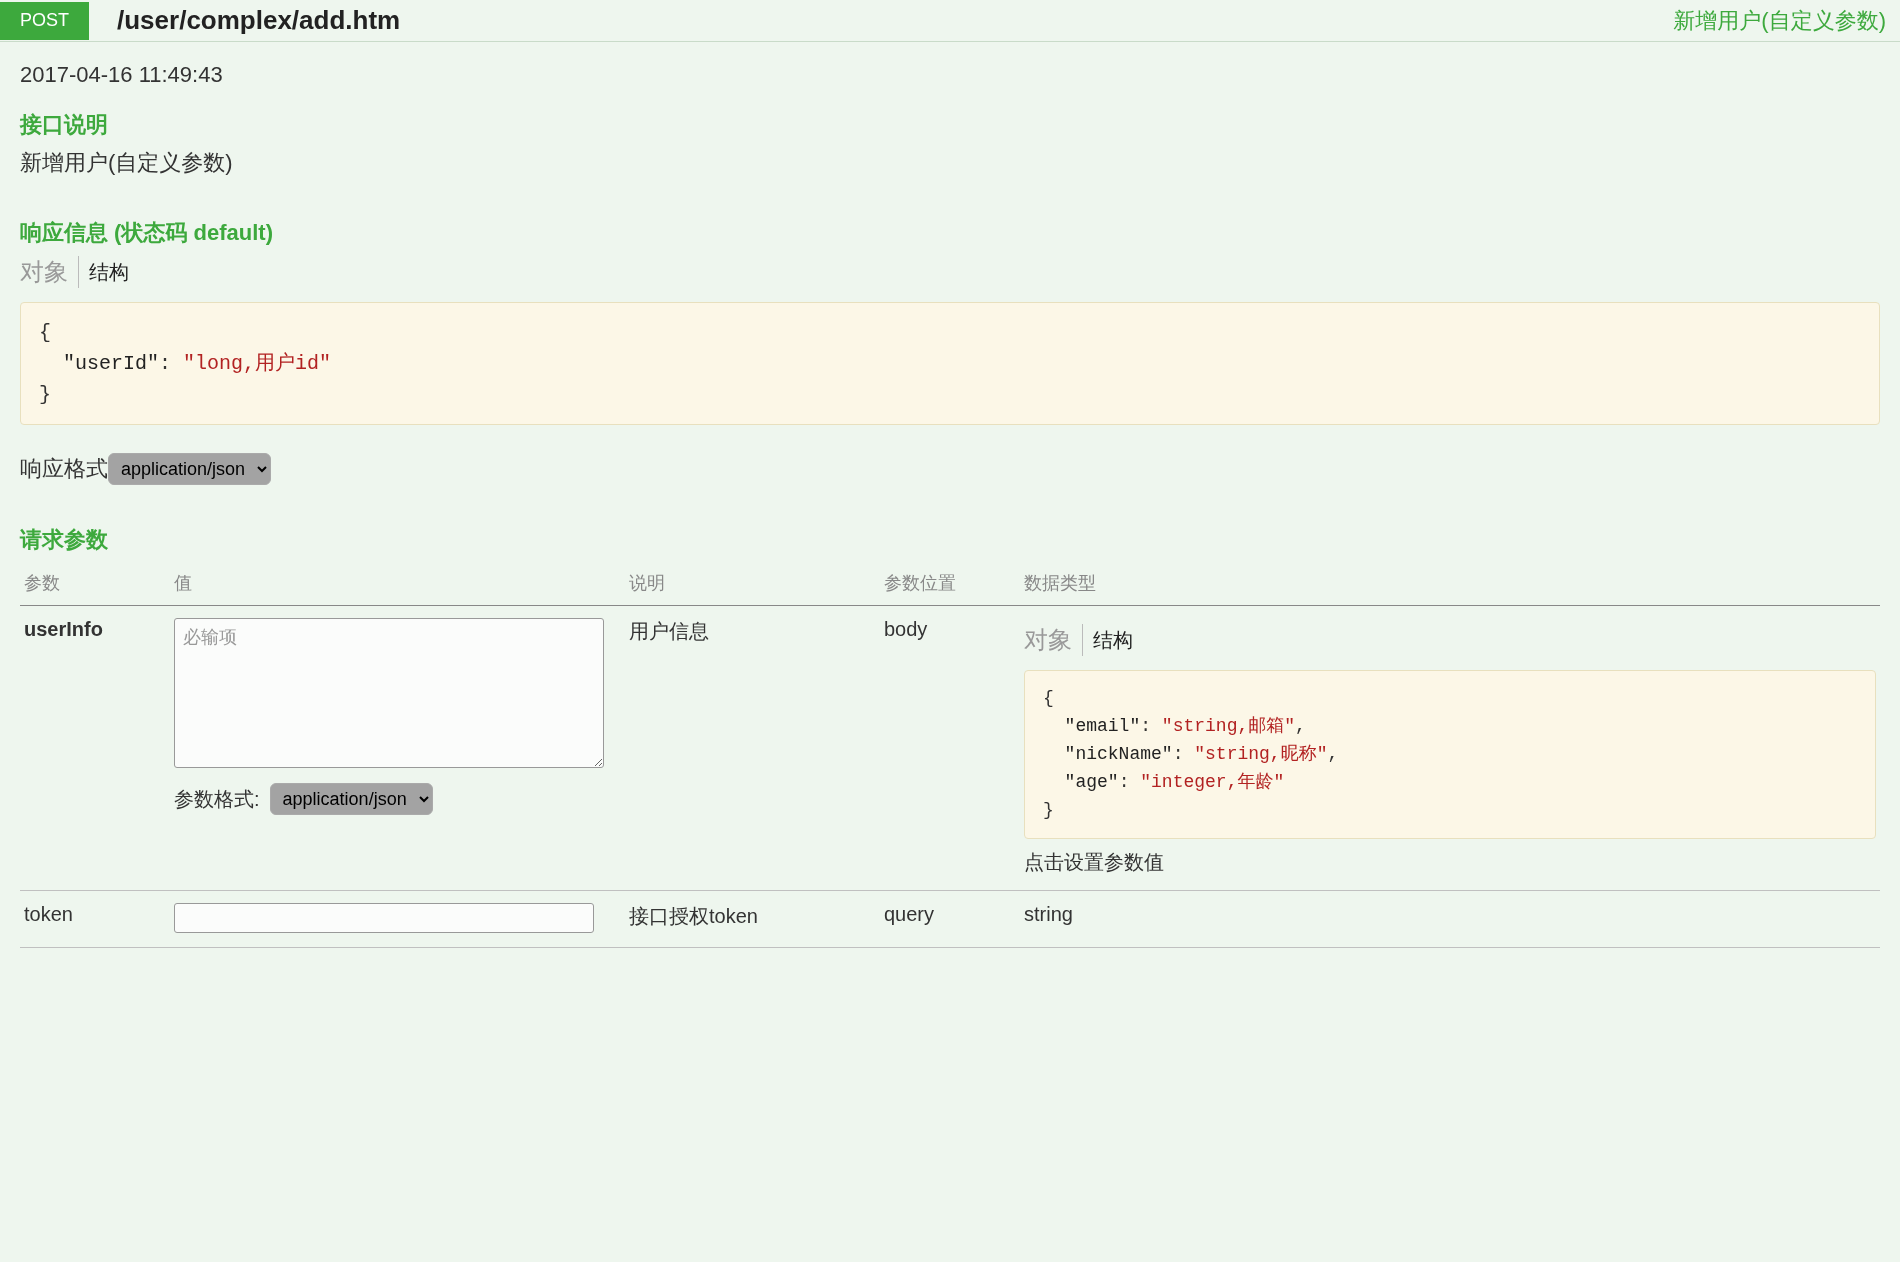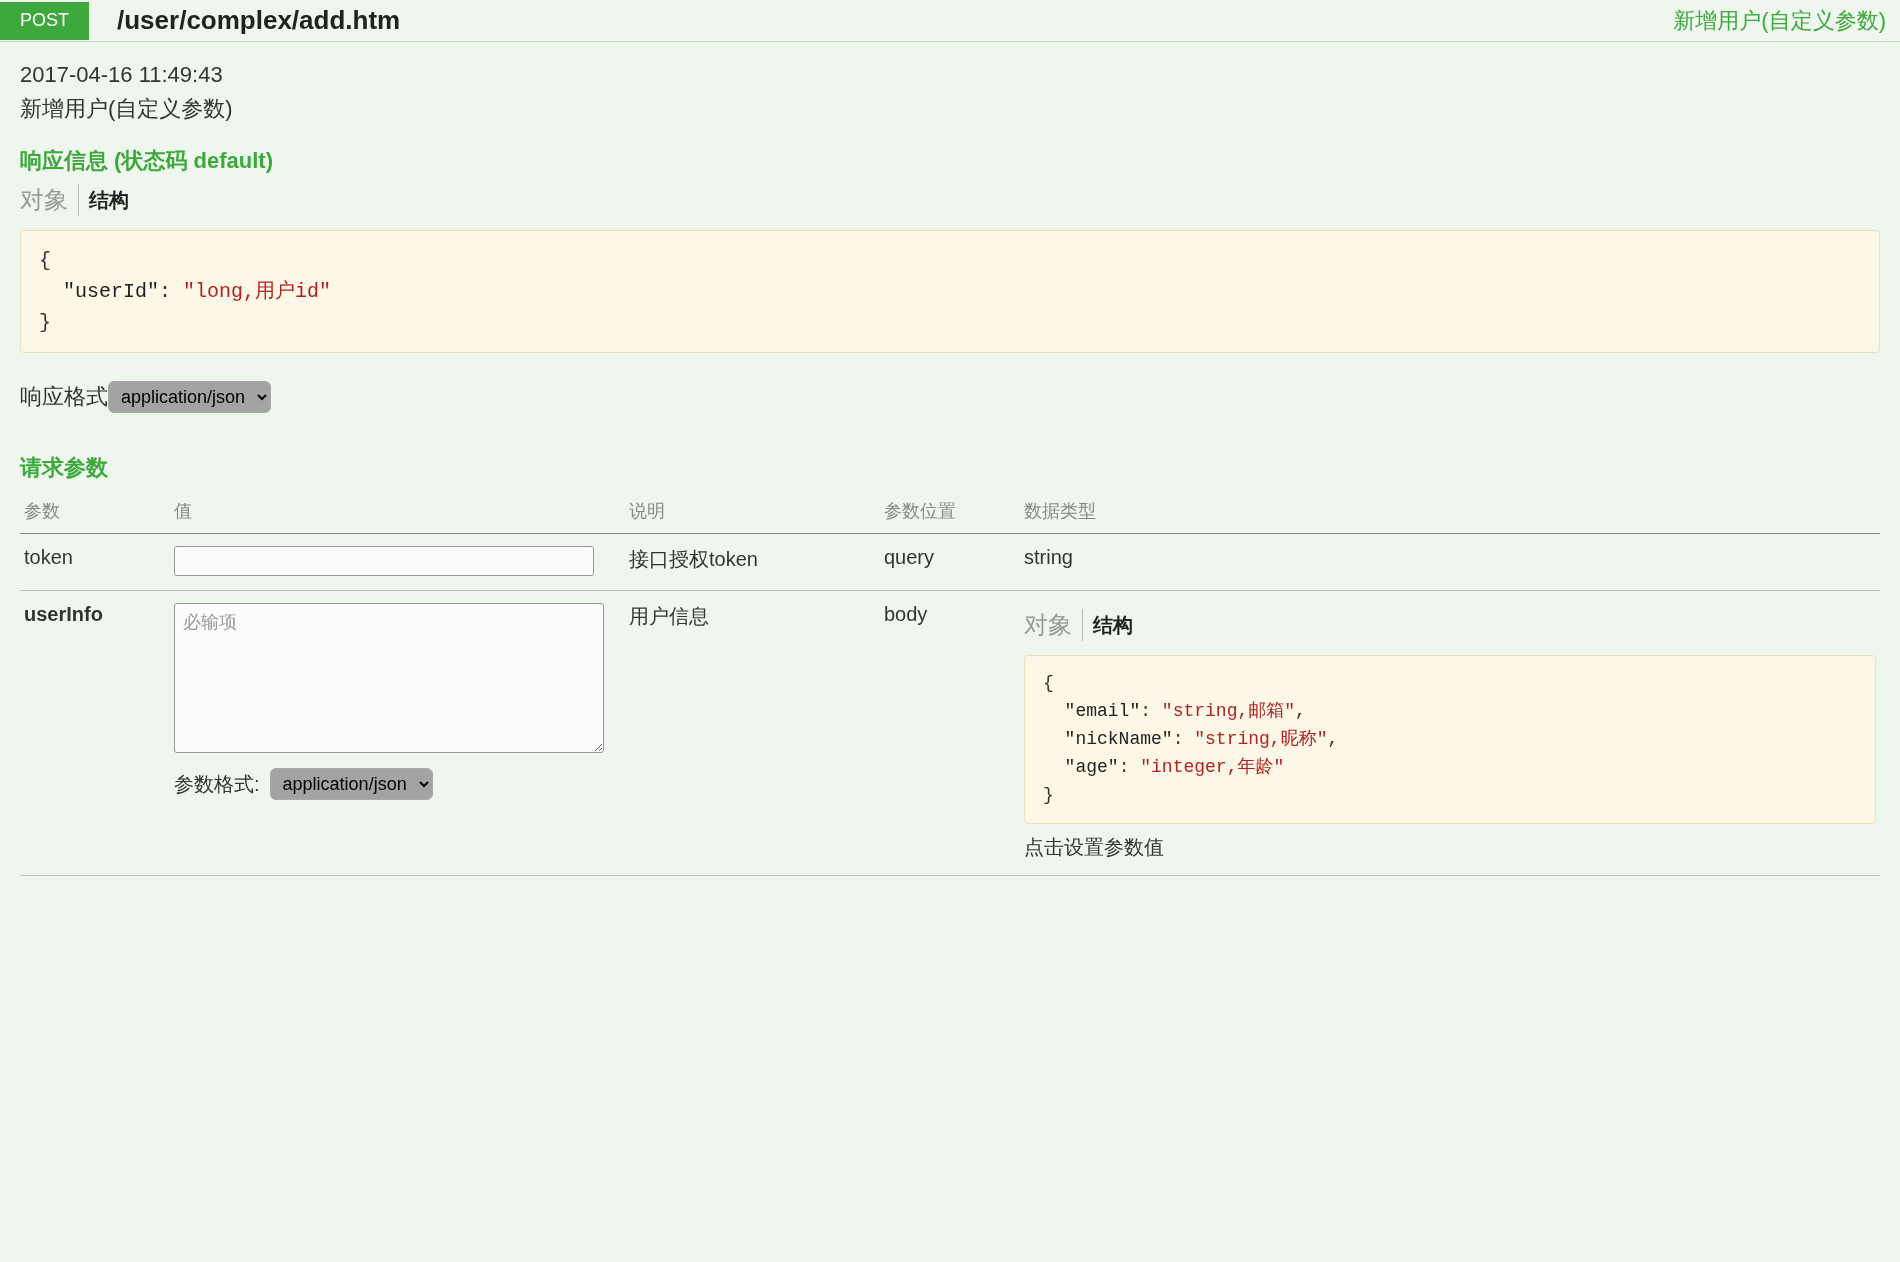--- a/index.html
+++ b/index.html
@@ -44,21 +44,21 @@
     color: #3da93d;
     font-size: 22px;
     font-weight: 600;
     margin-top: 40px;
     margin-bottom: 8px;
   }
   h3.section:first-of-type { margin-top: 22px; }
   .plain { font-size: 22px; color: #333; margin-bottom: 6px; }
   .tabline { display: flex; align-items: center; margin-top: 6px; margin-bottom: 14px; }
   .tab-dim { color: #999; font-size: 24px; padding-right: 10px; border-right: 1px solid #bbb; }
-  .tab-active { color: #222; font-size: 20px; font-weight: 700; padding-left: 10px; }
+  .tab-active { color: #222; font-size: 20px; font-weight: 400; padding-left: 10px; }
   pre.json {
     background: #fcf7e7;
     border: 1px solid #e8e0be;
     border-radius: 4px;
     padding: 14px 18px;
     font-family: Consolas, Menlo, "Courier New", monospace;
     font-size: 20px;
     line-height: 1.55;
     white-space: pre;
     color: #333;
@@ -136,20 +136,21 @@
   <div class="hdr">
     <span class="badge">POST</span>
     <span class="path">/user/complex/add.htm</span>
     <span class="title-right">新增用户(自定义参数)</span>
   </div>
 
   <div class="body">
 
     <div class="plain">2017-04-16 11:49:43</div>
 
+    <h3 class="section">接口说明</h3>
     <div class="plain">新增用户(自定义参数)</div>
 
     <h3 class="section">响应信息 (状态码 default)</h3>
     <div class="tabline">
       <span class="tab-dim">对象</span>
       <span class="tab-active">结构</span>
     </div>
     <pre class="json" id="resp-json">{
   <span class="k">"userId"</span>: <span class="v">"long,用户id"</span>
 }</pre>
@@ -172,27 +173,20 @@
       <thead>
         <tr>
           <th>参数</th>
           <th>值</th>
           <th>说明</th>
           <th>参数位置</th>
           <th>数据类型</th>
         </tr>
       </thead>
       <tbody id="params-body">
-          <tr>
-            <td class="param-name plainw">token</td>
-            <td><input class="val-line" style=""></td>
-            <td>接口授权token</td>
-            <td>query</td>
-            <td>string</td>
-          </tr>
           <tr>
             <td class="param-name">userInfo</td>
             <td><textarea class="val" placeholder="必输项" style=""></textarea><div class="fmt-row">
                 <span>参数格式:</span>
                 <select><option>application/json</option></select>
               </div></td>
             <td>用户信息</td>
             <td>body</td>
             <td>
               <div class="tabline">
@@ -200,17 +194,24 @@
                 <span class="tab-active">结构</span>
               </div>
               <pre class="json small">{
   <span class="k">"email"</span>: <span class="v">"string,邮箱"</span>,
   <span class="k">"nickName"</span>: <span class="v">"string,昵称"</span>,
   <span class="k">"age"</span>: <span class="v">"integer,年龄"</span>
 }</pre>
               <div class="hint">点击设置参数值</div>
             </td>
           </tr>
+          <tr>
+            <td class="param-name plainw">token</td>
+            <td><input class="val-line" style=""></td>
+            <td>接口授权token</td>
+            <td>query</td>
+            <td>string</td>
+          </tr>
         </tbody>
     </table>
 
   </div>
 </div>
 
 </body></html>

